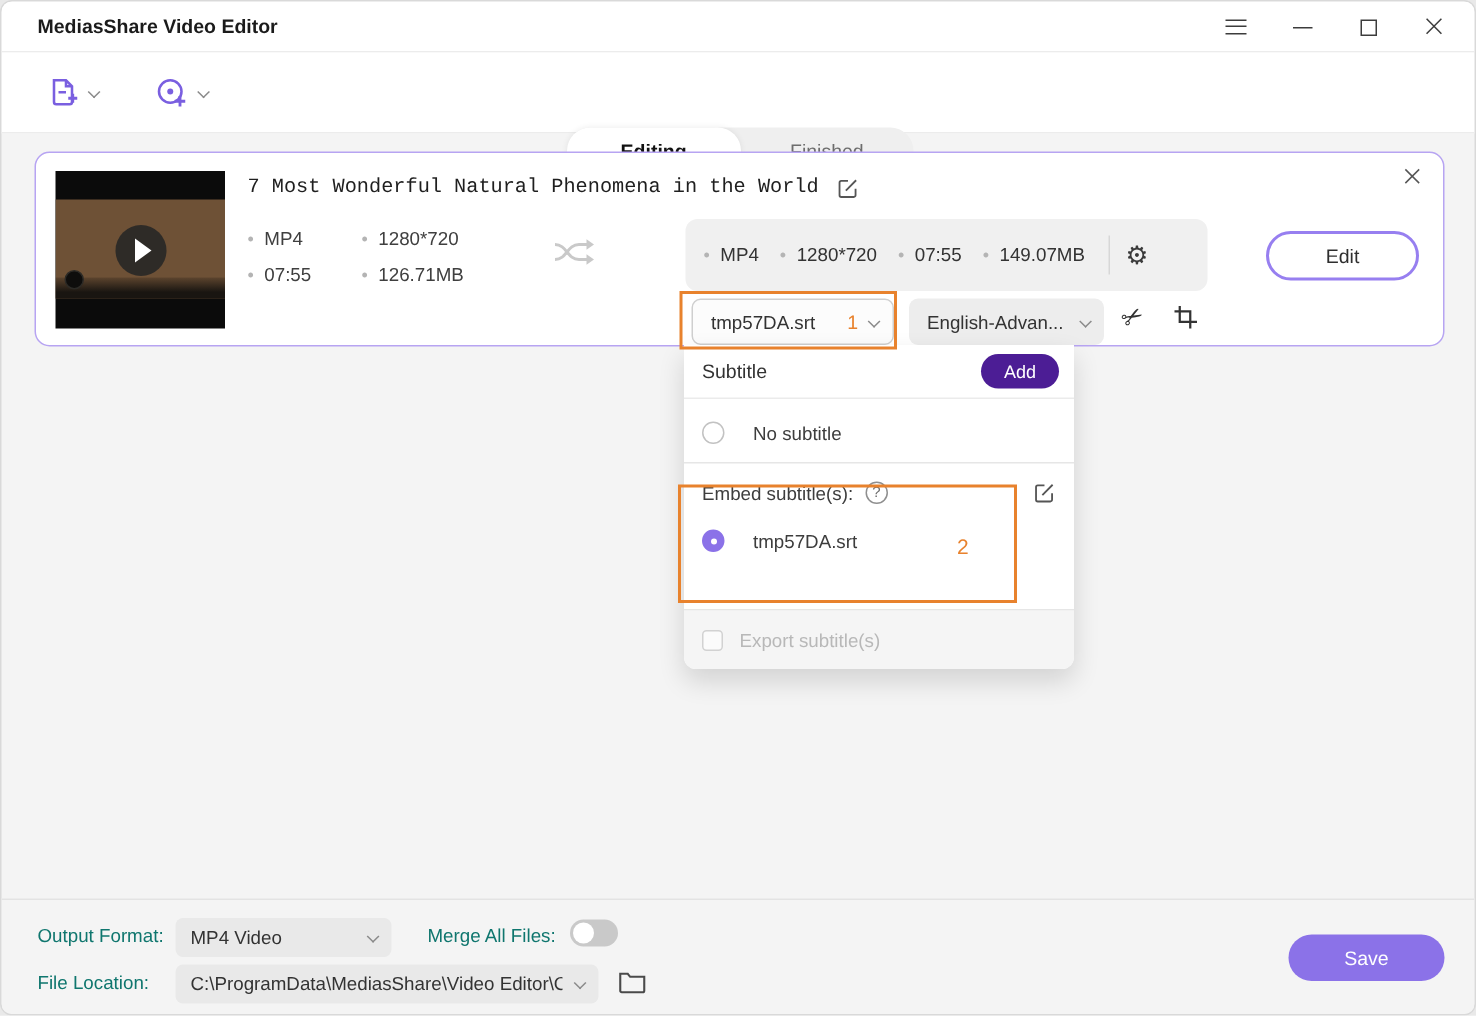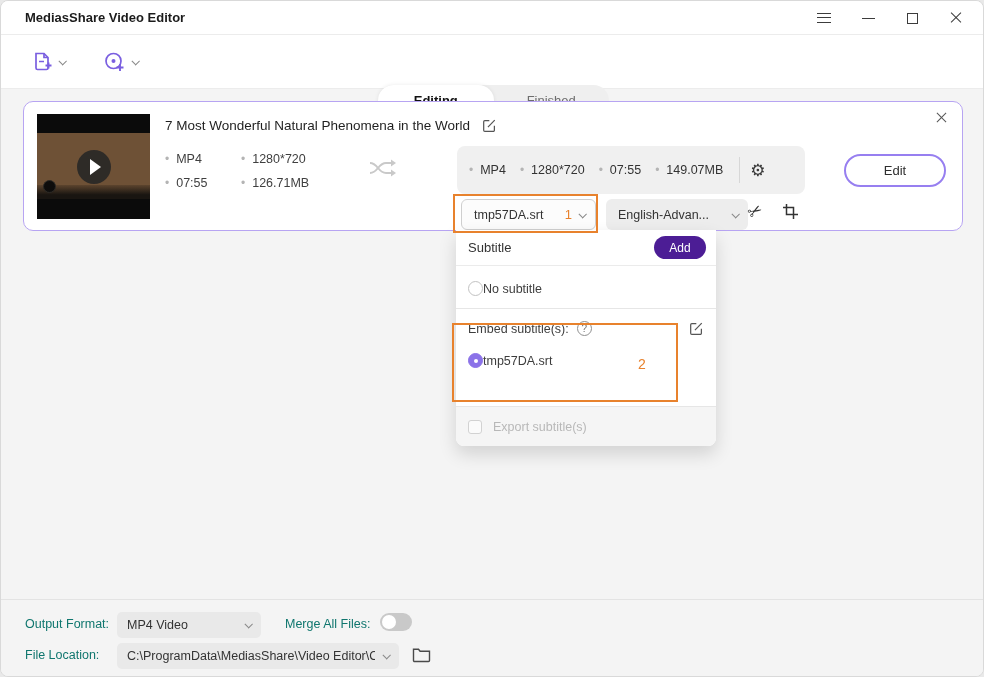--- a/index.html
+++ b/index.html
@@ -40,50 +40,50 @@
      background:
        radial-gradient(ellipse 70px 40px at 78% 28%, rgba(150,205,150,0.75), rgba(110,160,110,0.25) 60%, transparent 75%),
        radial-gradient(ellipse 80px 45px at 42% 55%, #c08a55 10%, #96693f 45%, #5f452c 80%, #33271a 100%),
        linear-gradient(180deg, #4a3categories 0%, #6b4e33 100%);
      background-color:#6e5136; }
   .thumb .ground { position:absolute; left:0; right:0; bottom:20px; height:14px; background:linear-gradient(180deg, rgba(20,16,12,0.2), #191511 70%); }
   .thumb .dot { position:absolute; left:6px; bottom:26px; width:13px; height:13px; border-radius:50%; background:#0e0d0c; border:1px solid #2c2a26; }
   .play-btn { position:absolute; left:50%; top:50%; transform:translate(-50%,-50%); width:34px; height:34px; border-radius:50%; background:rgba(38,38,38,0.88); }
   .play-btn::after { content:""; position:absolute; left:13px; top:9px; border-left:11px solid #fff; border-top:8px solid transparent; border-bottom:8px solid transparent; }
 
-  .card-title-row { position:absolute; left:141px; top:16px; display:flex; align-items:center; gap:12px; }
+  .card-title-row { position:absolute; left:141px; top:16px; display:flex; align-items:center; gap:12px;font-family:Liberation Mono, monospace; }
   .card-title { font-size:13.5px; color:#1f1f1f; }
   .icon-edit { width:15px; height:15px; cursor:pointer; }
 
   .meta-grid { position:absolute; left:141px; top:50px; display:grid; grid-template-columns:76px auto; grid-row-gap:10px; font-size:12.5px; color:#3f3f3f; }
   .meta-item::before { content:"•"; color:#b4b4b4; margin-right:7px; font-size:12px; }
 
   .shuffle { position:absolute; left:342px; top:54px; }
 
   .outmeta { position:absolute; left:433px; top:44px; width:348px; height:48px; background:#f0f0f0; border-radius:8px; display:flex; align-items:center; padding:0 12px; font-size:12.5px; color:#333; }
   .outmeta .meta-item { margin-right:14px; white-space:nowrap; }
   .outmeta .vdiv { width:1px; height:26px; background:#d7d7d7; margin:0 10px 0 2px; }
   .gear { font-size:17px; color:#3a3a3a; cursor:pointer; line-height:1; }
 
   .edit-btn { position:absolute; left:820px; top:52px; width:102px; height:33px; border:2px solid #977ff0; border-radius:17px; background:#fff; display:flex; align-items:center; justify-content:center; font-size:13px; color:#2e2e2e; cursor:pointer; }
 
   .sub-select { position:absolute; left:437px; top:97px; width:135px; height:31px; background:#fcfcfc; border:1px solid #cfcfcf; border-radius:6px; display:flex; align-items:center; padding:0 10px 0 12px; font-size:12.5px; color:#333; cursor:pointer; }
   .sub-select .val { flex:1; }
   .sub-select .num { color:#e8822d; font-size:13px; margin-right:7px; }
-  .lang-select { position:absolute; left:582px; top:97px; width:142px; height:31px; background:#ededed; border-radius:6px; display:flex; align-items:center; justify-content:space-between; padding:0 10px 0 12px; font-size:12.5px; color:#333; cursor:pointer; }
+  .lang-select { position:absolute; left:582px; top:97px; width:130px; height:31px; background:#ededed; border-radius:6px; display:flex; align-items:center; justify-content:space-between; padding:0 10px 0 12px; font-size:12.5px; color:#333; cursor:pointer; }
   .scissors { position:absolute; left:724px; top:99px; font-size:17px; color:#333; transform:rotate(-30deg); cursor:pointer; }
   .scissors::before { content:"\2702"; }
   .crop-ic { position:absolute; left:758px; top:101px; cursor:pointer; }
 
   
   .panel { position:absolute; left:455px; top:229px; width:260px; height:216px; background:#fff; border-radius:0 0 8px 8px; box-shadow:0 8px 18px rgba(0,0,0,0.14); z-index:5; }
   .panel-head { height:36px; display:flex; align-items:center; justify-content:space-between; padding:0 10px 0 12px; border-bottom:1px solid #ebebeb; }
   .panel-head .ptitle { font-size:13px; color:#333; }
   .add-btn { width:52px; height:23px; background:#4c1d95; color:#fff; border-radius:12px; display:flex; align-items:center; justify-content:center; font-size:12px; cursor:pointer; }
-  .opt-row { display:flex; align-items:center; gap:0; padding:0 12px; height:33px; cursor:pointer; }
+  .opt-row { display:flex; align-items:center; gap:19px; padding:0 12px; height:33px; cursor:pointer; }
   .radio { width:15px; height:15px; border-radius:50%; border:1.5px solid #c2c2c2; background:#fff; flex:none; }
   .radio.sel { background:#8b72e8; border-color:#8b72e8; position:relative; }
   .radio.sel::after { content:""; position:absolute; left:4.5px; top:4.5px; width:4.5px; height:4.5px; border-radius:50%; background:#fff; }
   .opt-label { font-size:12.5px; color:#3d3d3d; }
   .help-ic { width:15px; height:15px; border:1.2px solid #8f8f8f; border-radius:50%; display:inline-flex; align-items:center; justify-content:center; font-size:10px; color:#6f6f6f; flex:none; }
   .help-ic::after { content:"?"; }
   .p-div { border-top:1px solid #e6e6e6; margin:3px 0 0 0; }
   .embed-head { display:flex; align-items:center; gap:8px; padding:12px 12px 0 12px; }
   .embed-label { font-size:12.5px; color:#3d3d3d; }
   .embed-edit { margin-left:auto; }
@@ -265,15 +265,16 @@
 
     <span class="f-label lab-fl">File Location:</span>
     <div class="fsel sel-fl">
       <span class="val">C:\ProgramData\MediasShare\Video Editor\Ou</span>
       <span class="chev"></span>
     </div>
     <svg class="folder-ic" width="19" height="17" viewBox="0 0 19 17">
       <path d="M1.5 3.2h5l1.6 2h9.4v9.3a1 1 0 0 1-1 1h-14a1 1 0 0 1-1-1V3.2z" fill="none" stroke="#4a4a4a" stroke-width="1.4"></path>
     </svg>
 
+    <div class="save-btn">Save</div>
   </div>
 
 </div>
 
 </body></html>

